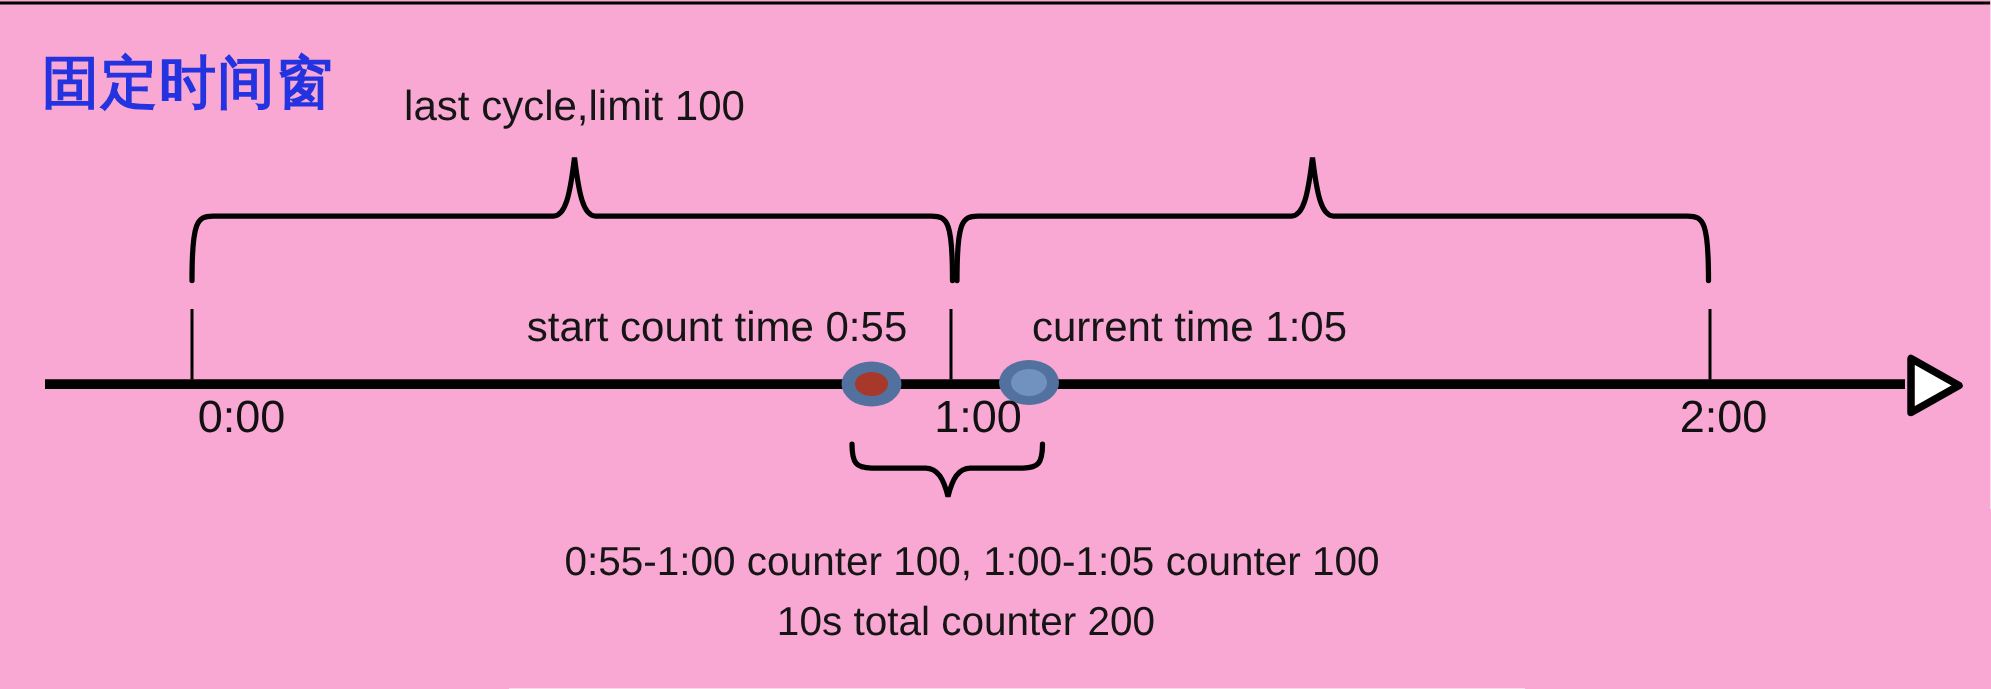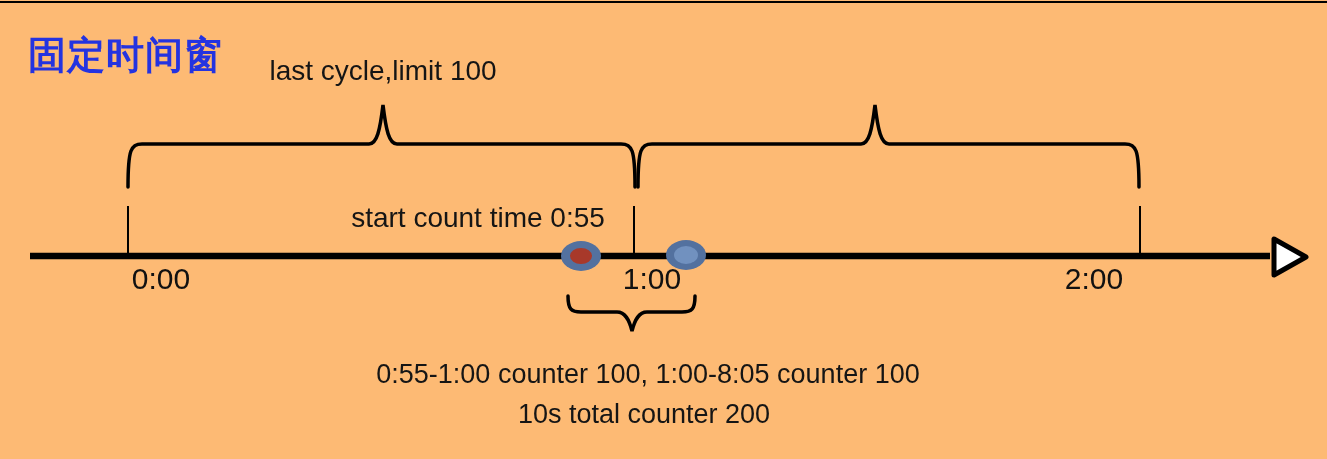--- a/index.html
+++ b/index.html
@@ -1,19 +1,19 @@
 <!DOCTYPE html>
 <html><head>
 <meta charset="utf-8">
 <style>
   html,body{margin:0;padding:0;background:#fff;}
   #canvas{
     position:relative;
     width:1327px;height:459px;
-    background:#fdba74;
+    background:#f9a8d4;
     font-family:"Liberation Sans", sans-serif;
     color:#111;
     overflow:hidden;
   }
   .top-rule{
     position:absolute;left:0;top:1px;width:1327px;height:2px;background:#000;
   }
   .title{
     position:absolute;left:28px;top:30px;
     font-size:38px;font-weight:bold;color:#2433e0;
@@ -70,21 +70,22 @@
       <ellipse cx="686" cy="255" rx="12" ry="9" fill="#7191bf"></ellipse>
     </g>
 
     <path d="M 568,296 C 568,309 571,312 581,312 L 617,312 C 625,312 629,319 632,331
              C 635,319 639,312 647,312 L 682,312 C 692,312 695,309 695,296" fill="none" stroke="#000" stroke-width="3.5" stroke-linecap="round"></path>
   </svg>
 
   <div class="annot cycle-label" style="left:383px;">last cycle,limit 100</div>
 
   <div class="annot point-label" style="left:478px;">start count time 0:55</div>
+  <div class="annot point-label" style="left:793px;">current time 1:05</div>
 
   <div class="tick-label" style="left:145px;">0:00</div>
   <div class="tick-label" style="left:636px;">1:00</div>
-  <div class="tick-label" style="left:1078px;text-align:center;">2:00</div>
+  <div class="tick-label" style="left:1133px;text-align:center;">2:00</div>
 
-  <div class="footer-line" style="left:648px;top:359px;">0:55-1:00 counter 100, 1:00-8:05 counter 100</div>
+  <div class="footer-line" style="left:648px;top:359px;">0:55-1:00 counter 100, 1:00-1:05 counter 100</div>
   <div class="footer-line" style="left:644px;top:399px;">10s total counter 200</div>
 
 </div>
 
 </body></html>

